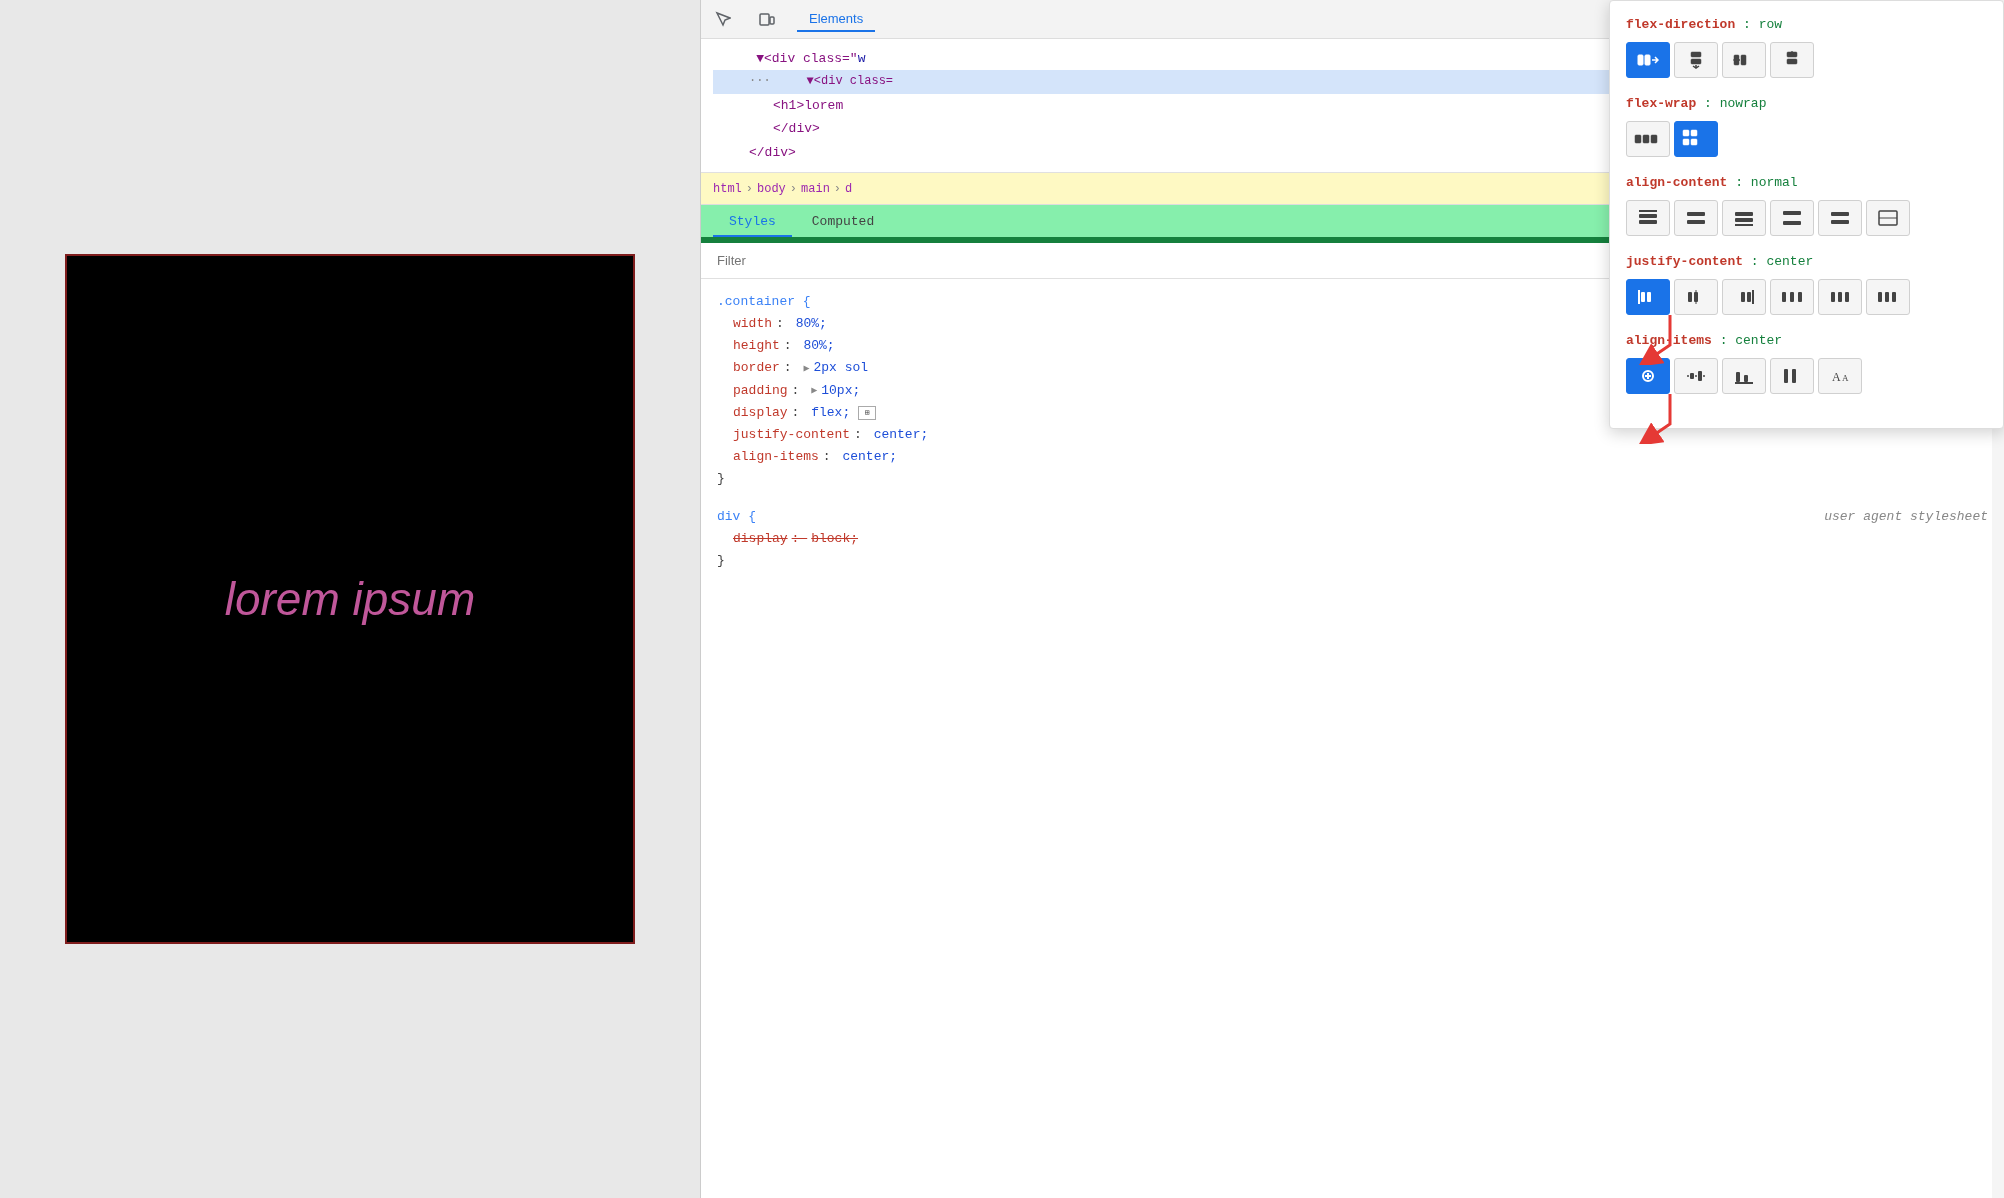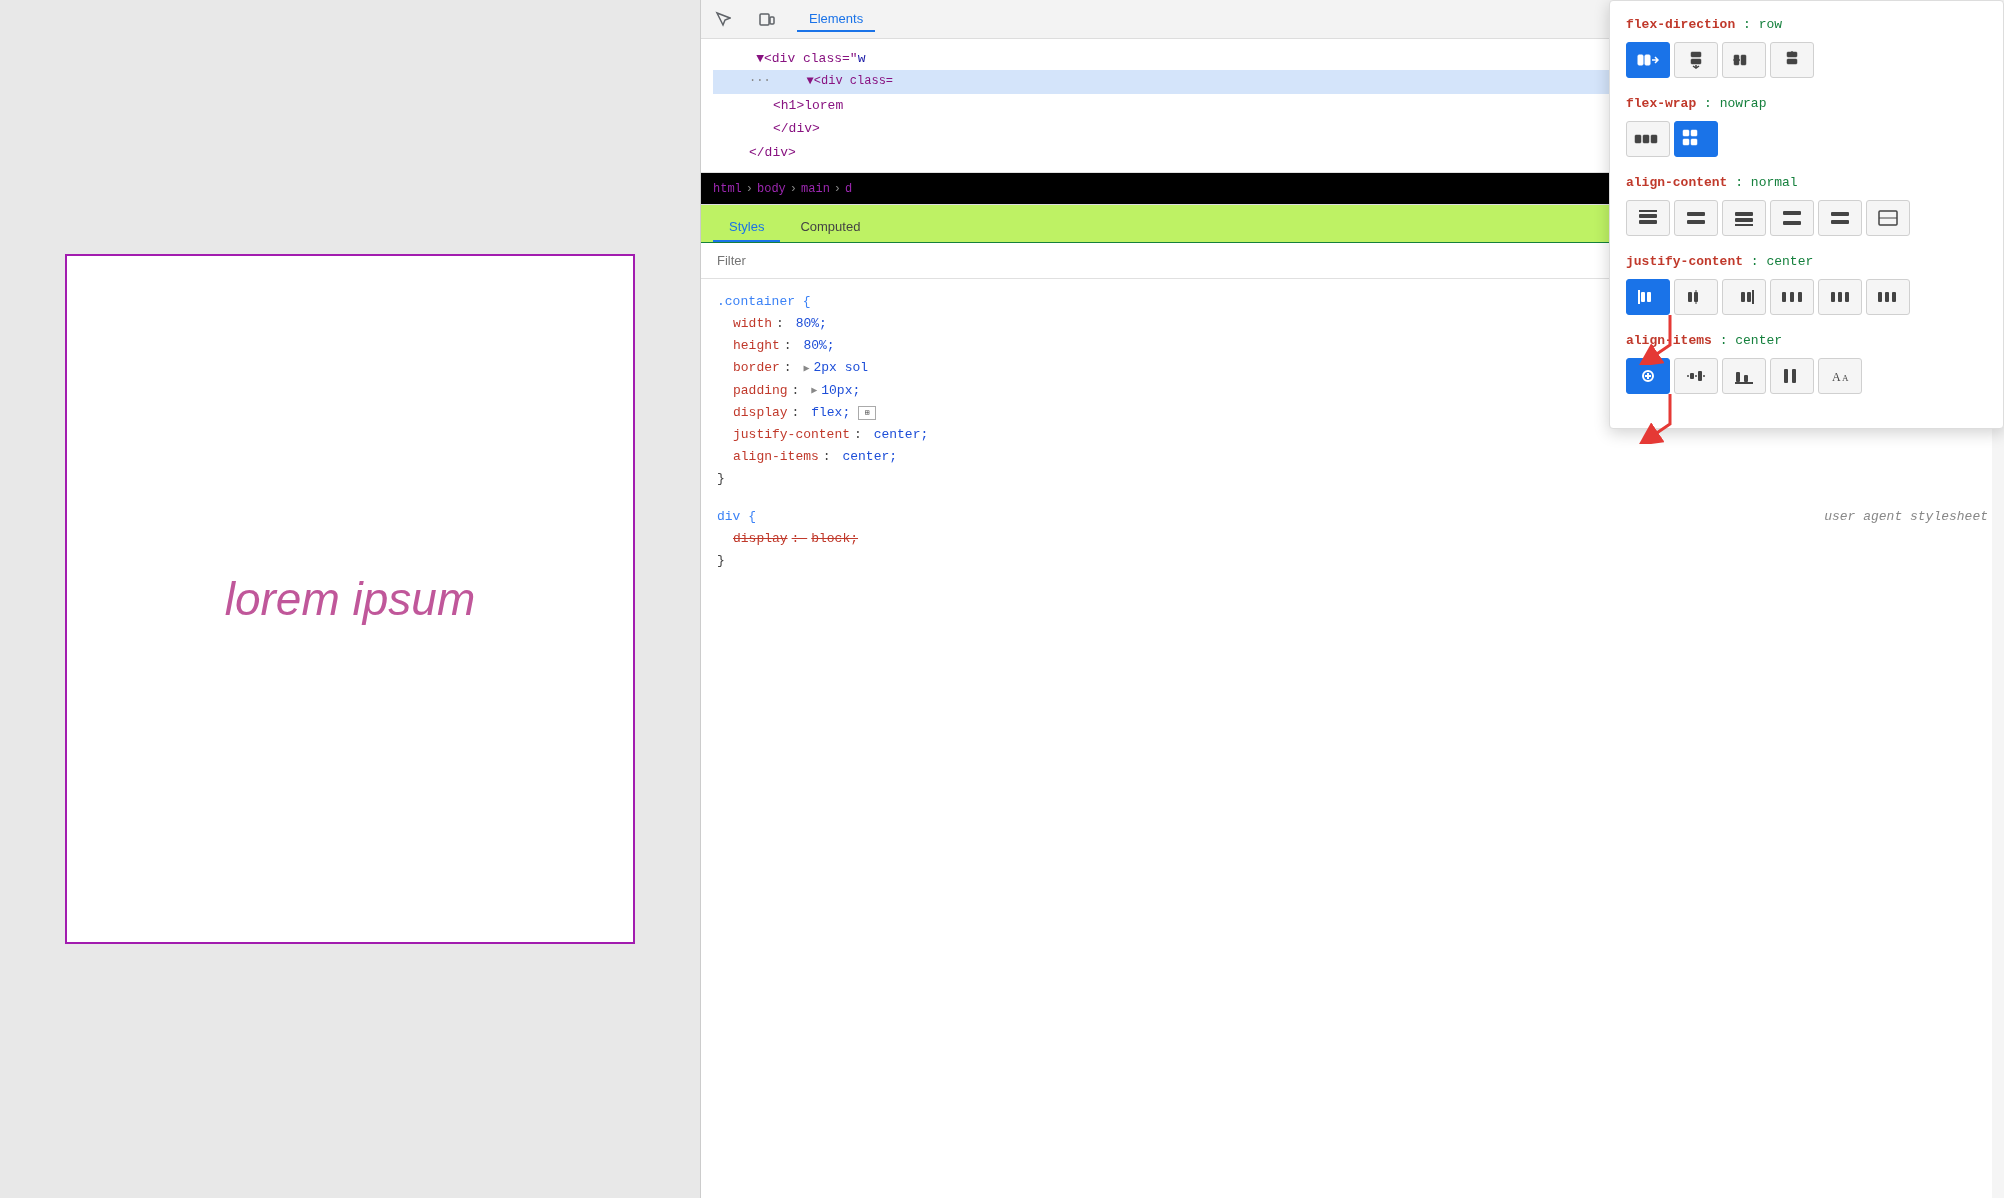--- a/index.html
+++ b/index.html
@@ -18,22 +18,22 @@
       height: 1198px;
       background: #e8e8e8;
       display: flex;
       align-items: center;
       justify-content: center;
       flex-shrink: 0;
     }
     .preview-box {
       width: 570px;
       height: 690px;
-      background: #ffffff;
-      border: 2px solid #a21caf;
+      background: #000000;
+      border: 2px solid #7f1d1d;
       display: flex;
       align-items: center;
       justify-content: center;
     }
     .preview-text {
       color: #c0579a;
       font-size: 46px;
       font-style: italic;
       font-weight: 300;
     }
@@ -94,40 +94,41 @@
       background: #d4e4fa;
       display: block;
       margin: 0 -12px;
       padding: 0 12px;
     }
     .dom-dots { color: #888; }
 
     
     .breadcrumb {
       height: 32px;
-      background: #000000;
+      background: #fef9c3;
       border-bottom: 1px solid #ddd;
       display: flex;
       align-items: center;
       padding: 0 12px;
       gap: 4px;
       font-size: 12px;
       color: #9c27b0;
       font-family: 'Courier New', Courier, monospace;
     }
     .breadcrumb span { cursor: pointer; }
 
     
     .panel-tabs {
       height: 38px;
       display: flex;
       align-items: flex-end;
       padding: 0 12px;
-      border-bottom: 1px solid #15803d;
-      background: #bef264;
+      border-bottom: 6px solid #15803d;
+      background: #86efac;
+      font-family: Liberation Mono, monospace;
     }
     .panel-tab {
       padding: 6px 16px;
       font-size: 13px;
       cursor: pointer;
       color: #444;
       border-bottom: 2px solid transparent;
       margin-right: 4px;
     }
     .panel-tab.active {

